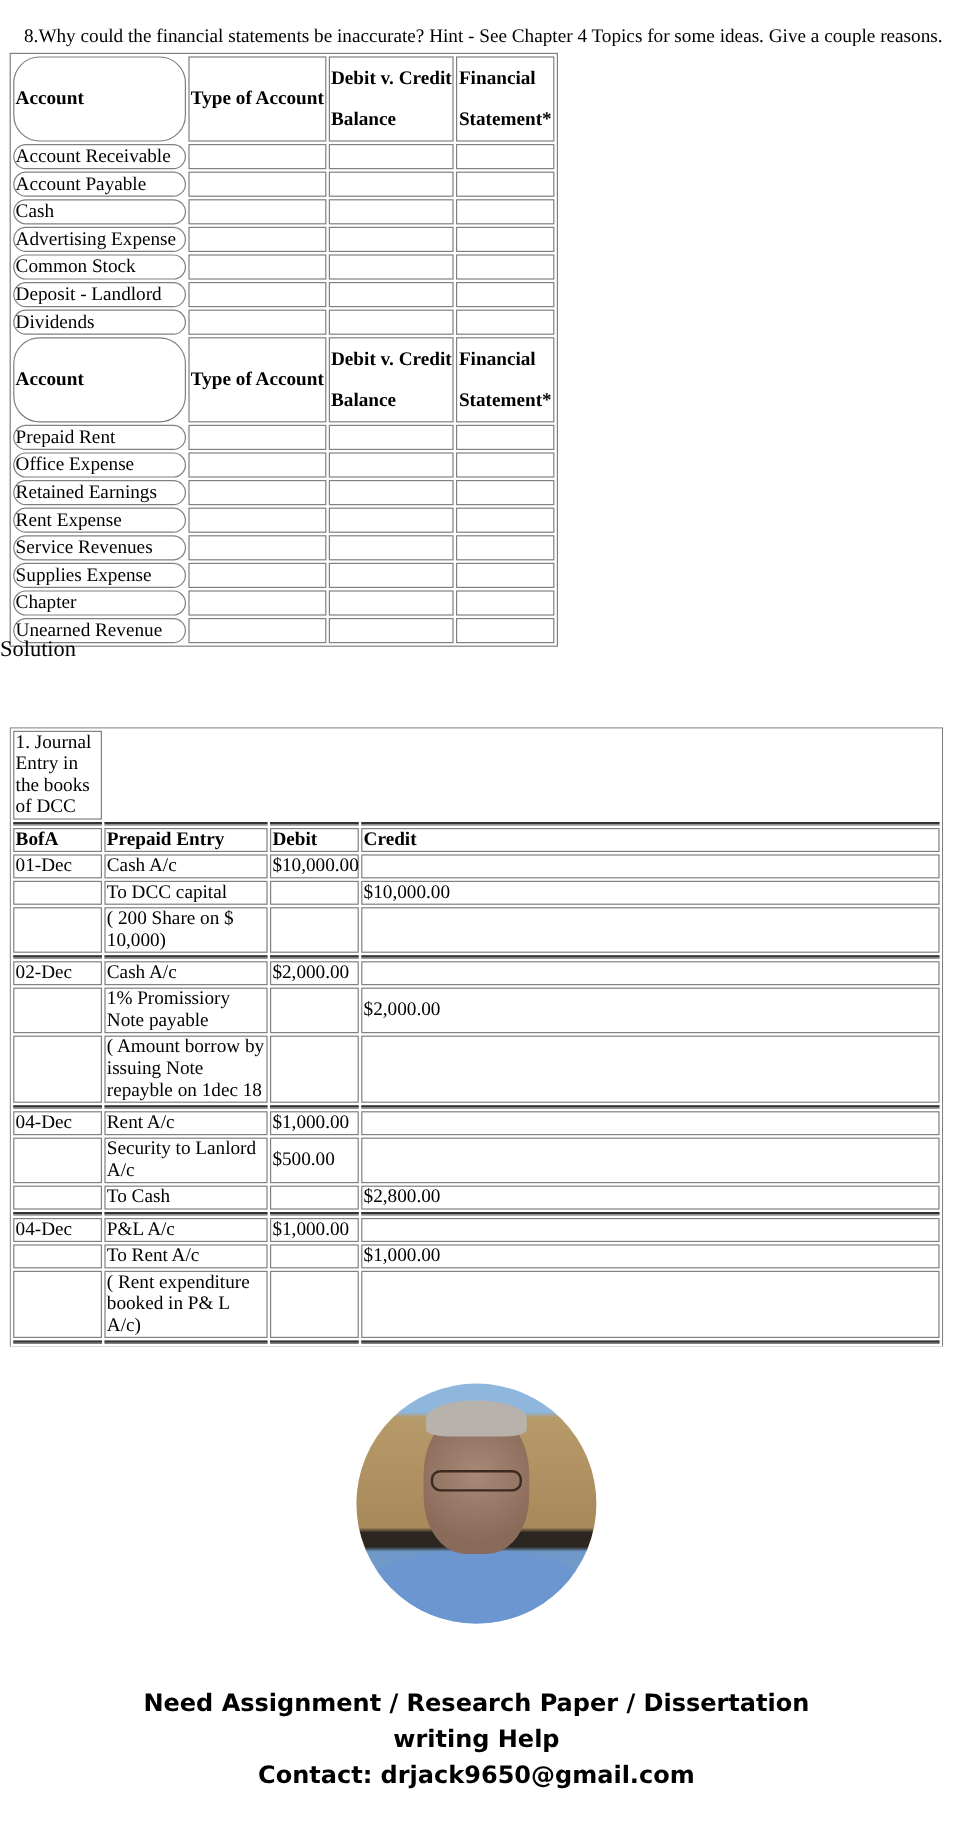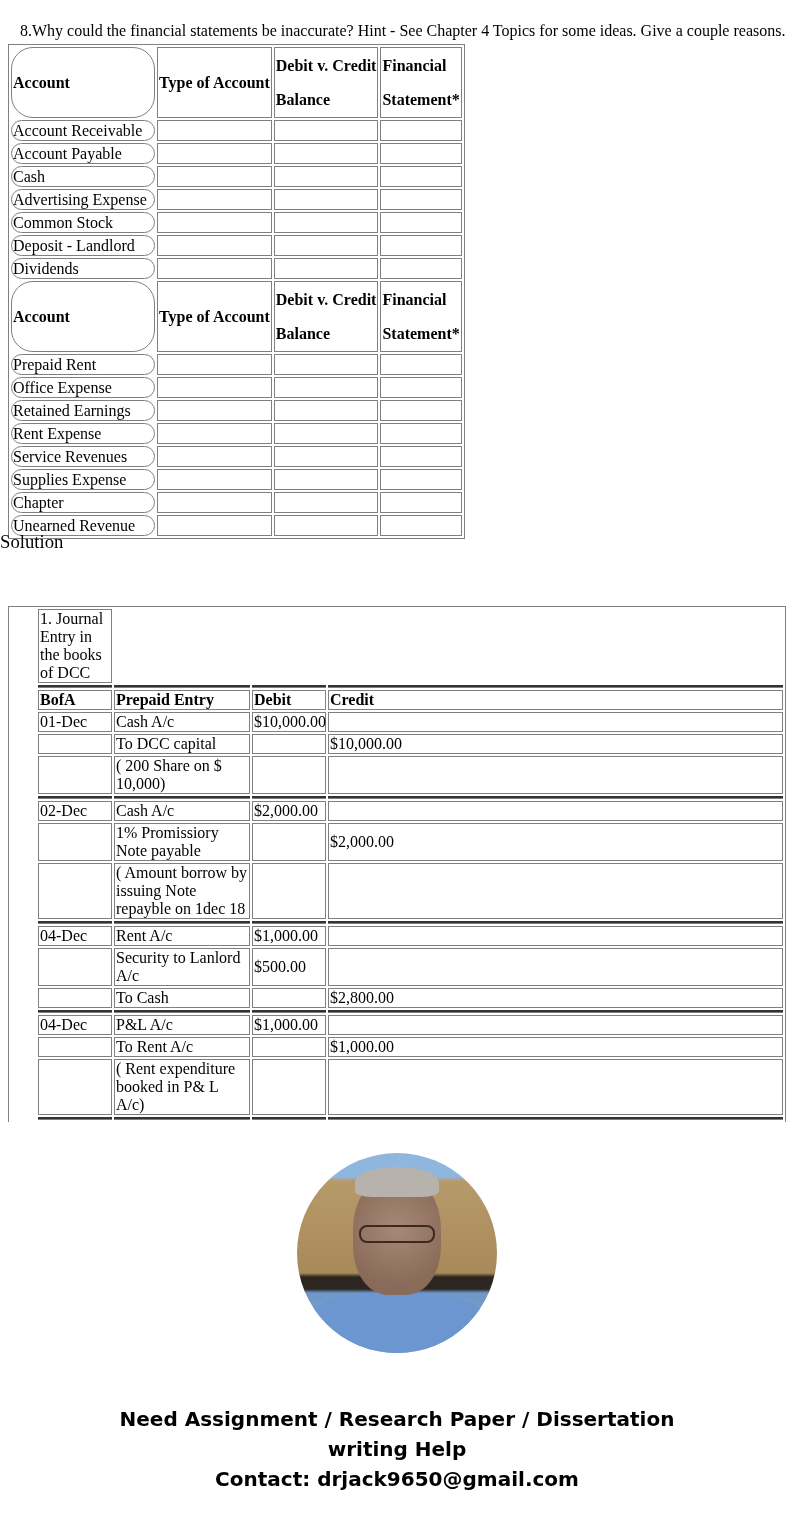--- a/index.html
+++ b/index.html
@@ -61,21 +61,20 @@
       height: 516px;
       overflow: hidden;
     }
     table.journal {
       width: 778px;
       border: 1px solid #808080;
       border-collapse: separate;
       border-spacing: 2px;
       line-height: 18px;
       table-layout: fixed;
-      padding-left: 27px;
     }
     table.journal td {
       border: 1px solid #808080;
       padding: 0 1px;
       vertical-align: middle;
     }
     table.journal col.d { width: 74px; }
     table.journal col.j { width: 136px; }
     table.journal col.b { width: 74px; }
     table.journal col.c { width: auto; }

